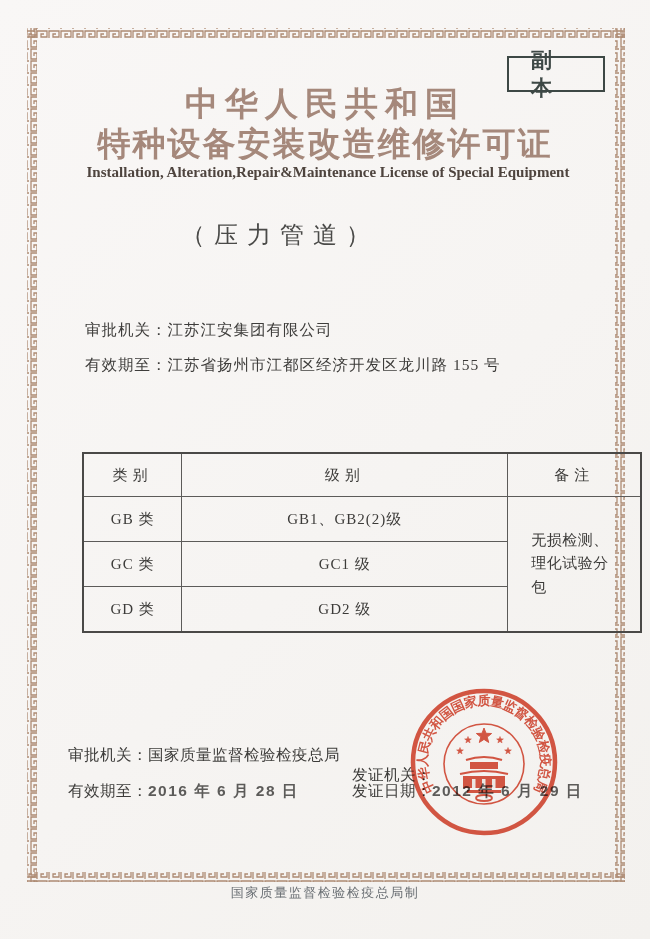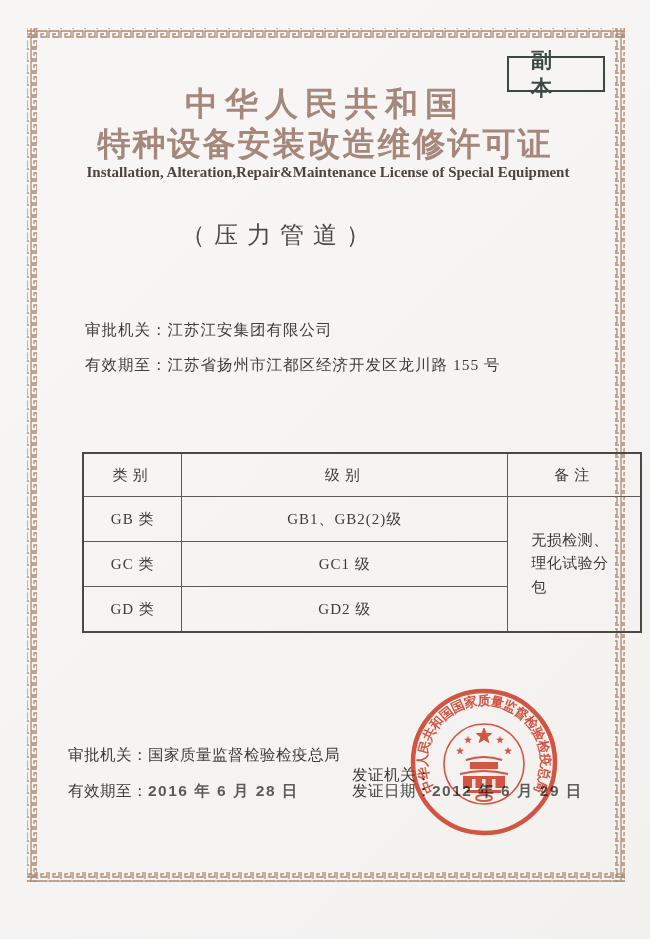--- a/index.html
+++ b/index.html
@@ -184,14 +184,15 @@
       <path d="M54 90 Q78 84 102 90" fill="none" stroke-width="2.2"></path>
       <rect x="57" y="92" width="42" height="12" stroke="none"></rect>
       <rect x="66" y="95" width="3.5" height="9" fill="#f6f4f2" stroke="none"></rect>
       <rect x="76" y="95" width="3.5" height="9" fill="#f6f4f2" stroke="none"></rect>
       <rect x="86" y="95" width="3.5" height="9" fill="#f6f4f2" stroke="none"></rect>
       <rect x="61" y="106" width="34" height="3" stroke="none"></rect>
       <ellipse cx="78" cy="114" rx="8" ry="3" fill="none" stroke-width="1.8"></ellipse>
     </g>
   </svg>
 
+  <div class="abs footer-note">国家质量监督检验检疫总局制</div>
 
 </div>
 
 </body></html>

